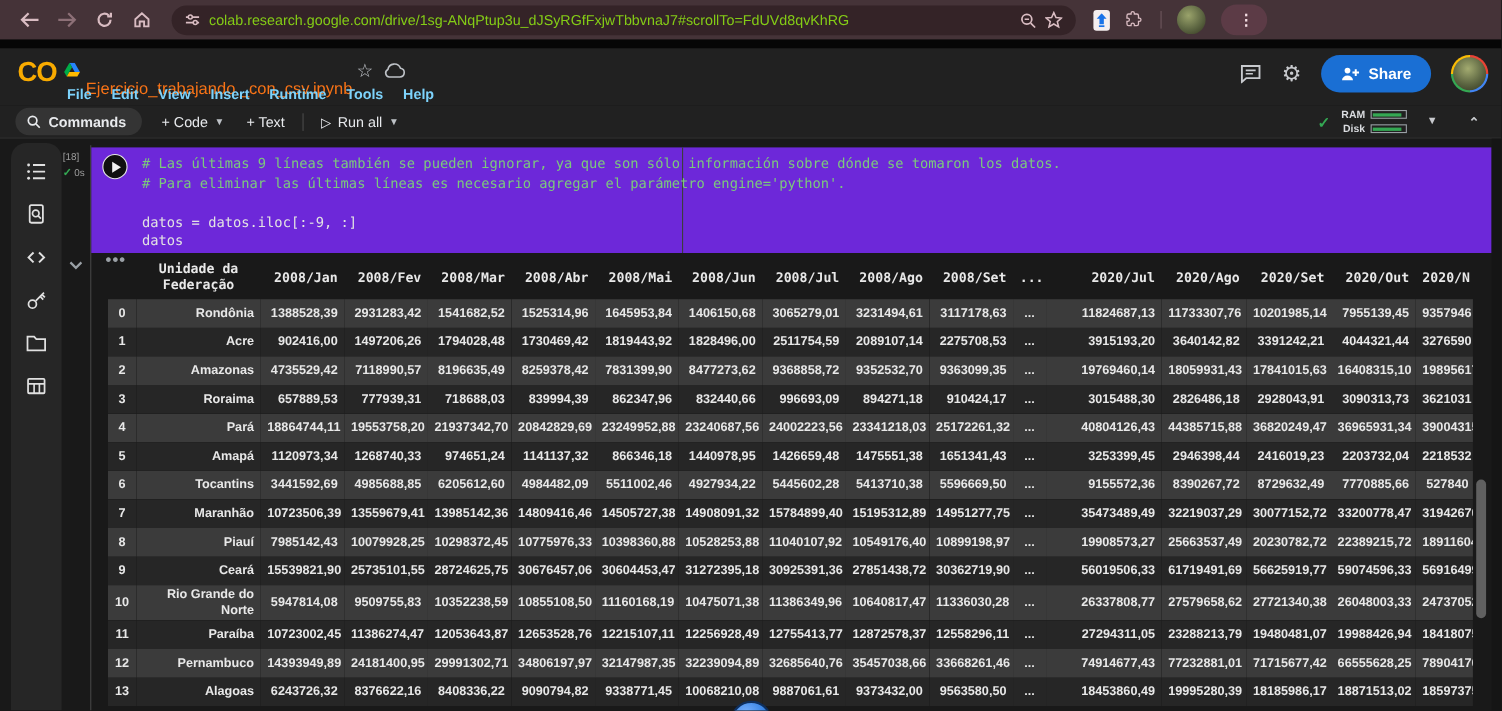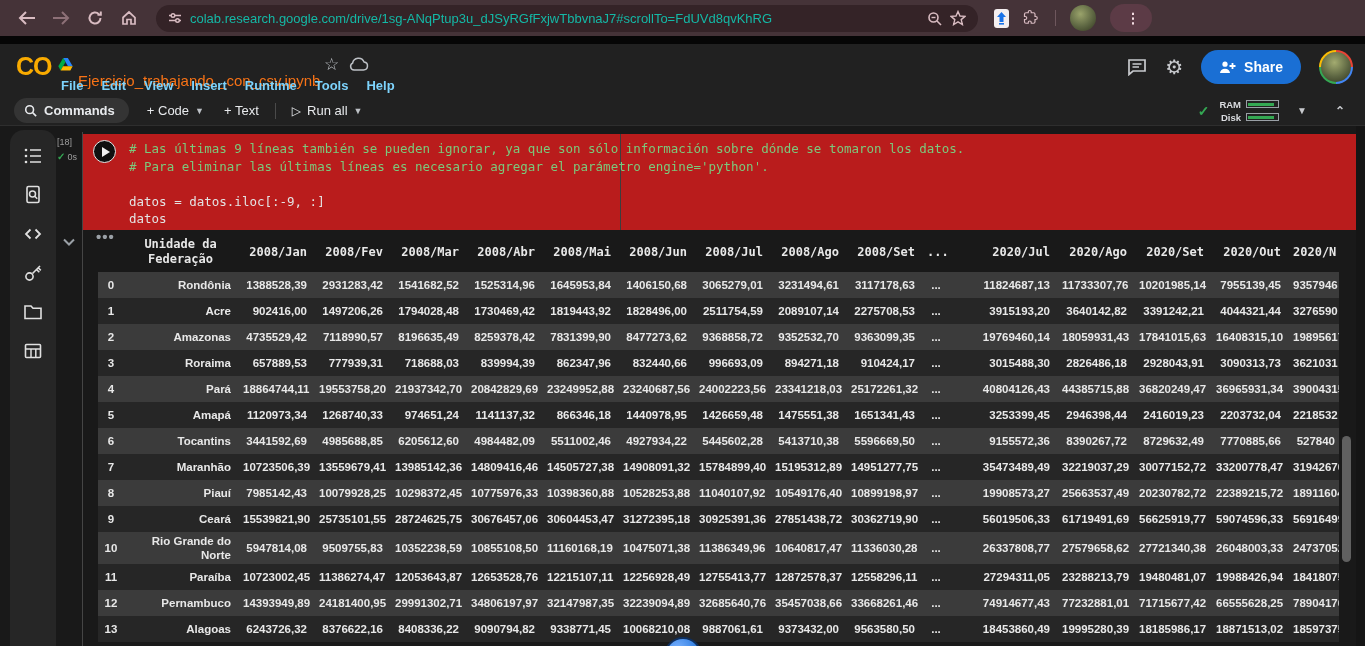--- a/index.html
+++ b/index.html
@@ -15,21 +15,21 @@
     position: absolute; left: 0; top: 0; width: 1365px; height: 36px;
     background: #453338; display: flex; align-items: center; padding: 0 10px;
   }
   .nav-ic { width: 34px; height: 28px; display: flex; align-items: center; justify-content: center; color: #d9bcc2; flex: 0 0 auto; }
   .nav-ic svg { display: block; }
   .nav-ic.dim { color: #8d7077; }
   .url-pill {
     margin-left: 10px; width: 822px; height: 27px; border-radius: 14px;
     background: #342327; display: flex; align-items: center; padding: 0 12px; gap: 8px;
   }
-  .url-text { flex: 1; color: #14b8a6; font-size: 13px; white-space: nowrap; overflow: hidden; }
+  .url-text { flex: 1; color: #84cc16; font-size: 13px; white-space: nowrap; overflow: hidden; }
   .pill-ic { color: #d9bcc2; display: flex; align-items: center; }
   .after-url { display: flex; align-items: center; gap: 14px; margin-left: 16px; }
   .ext-box { width: 15px; height: 19px; background: #f5eff0; border-radius: 3px; display: flex; align-items: center; justify-content: center; }
   .vsep { width: 1px; height: 16px; background: #6e575d; }
   .avatar-sm { width: 26px; height: 26px; border-radius: 50%;
     background: radial-gradient(circle at 40% 35%, #9aa36b, #5d6642 55%, #31351f); }
   .update-pill {
     margin-left: 14px; height: 28px; border-radius: 14px; background: #5c3b46;
     display: flex; align-items: center; gap: 10px; padding: 0 12px 0 16px;
     color: #f4dde3; font-size: 13px;
@@ -73,21 +73,21 @@
   .tb-collapse { color: #c8cace; font-size: 12px; padding: 0 6px 0 10px; font-weight: bold; }
 
   
   .sidebar { position: absolute; left: 10px; top: 130px; width: 46px; height: 516px; background: #262626; border-radius: 14px 14px 0 0; display: flex; flex-direction: column; align-items: center; padding-top: 14px; gap: 15px; }
   .sb-ic { width: 24px; height: 24px; display: flex; align-items: center; justify-content: center; color: #e0e0e0; }
   .cell-focus-line { position: absolute; left: 82px; top: 132px; width: 1px; height: 514px; background: #454545; }
   .exec-info { position: absolute; left: 57px; top: 137px; width: 24px; text-align: left; font-family: Liberation Sans, sans-serif; font-size: 9px; color: #9e9e9e; }
   .exec-time { position: absolute; left: 57px; top: 151px; font-size: 9px; color: #9e9e9e; display: flex; align-items: center; gap: 2px; }
   .exec-time .chk { color: #34a853; font-size: 10px; font-weight: bold; }
 
-  .code-area { position: absolute; left: 83px; top: 134px; width: 1273px; height: 96px; background: #b91c1c; }
+  .code-area { position: absolute; left: 83px; top: 134px; width: 1273px; height: 96px; background: #6d28d9; }
   .ruler { position: absolute; left: 537px; top: 0; width: 1px; height: 96px; background: #3d3d3d; }
   .play-btn { position: absolute; left: 10px; top: 6px; width: 23px; height: 23px; border-radius: 50%; background: #101010; border: 1.5px solid #e8e8e8; display: flex; align-items: center; justify-content: center; }
   .play-btn .tri { width: 0; height: 0; border-left: 8px solid #f1f1f1; border-top: 5px solid transparent; border-bottom: 5px solid transparent; margin-left: 2px; }
   .code-lines { position: absolute; left: 46px; top: 6px; font-family: "DejaVu Sans Mono", monospace; font-size: 12.5px; line-height: 17.5px; white-space: pre; color: #e3e3e3; }
   .code-line { min-height: 17.5px; }
   .code-line.comment { color: #7cc97c; }
 
   .out-chevron { position: absolute; left: 62px; top: 233px; color: #9aa0a6; }
   .out-dots { position: absolute; left: 96px; top: 228px; color: #9aa0a6; font-size: 15px; font-weight: bold; letter-spacing: 1px; }
 

